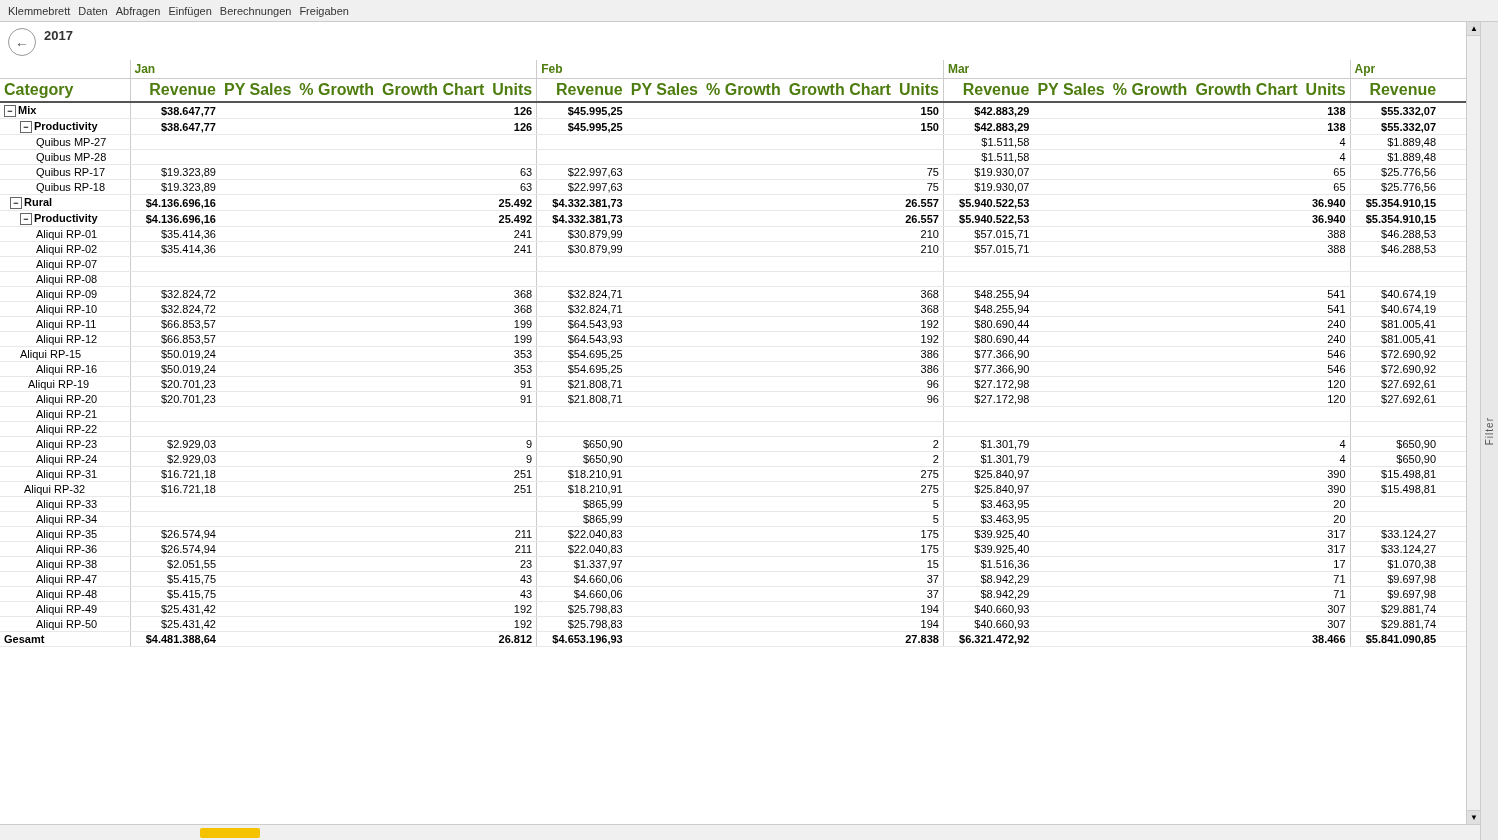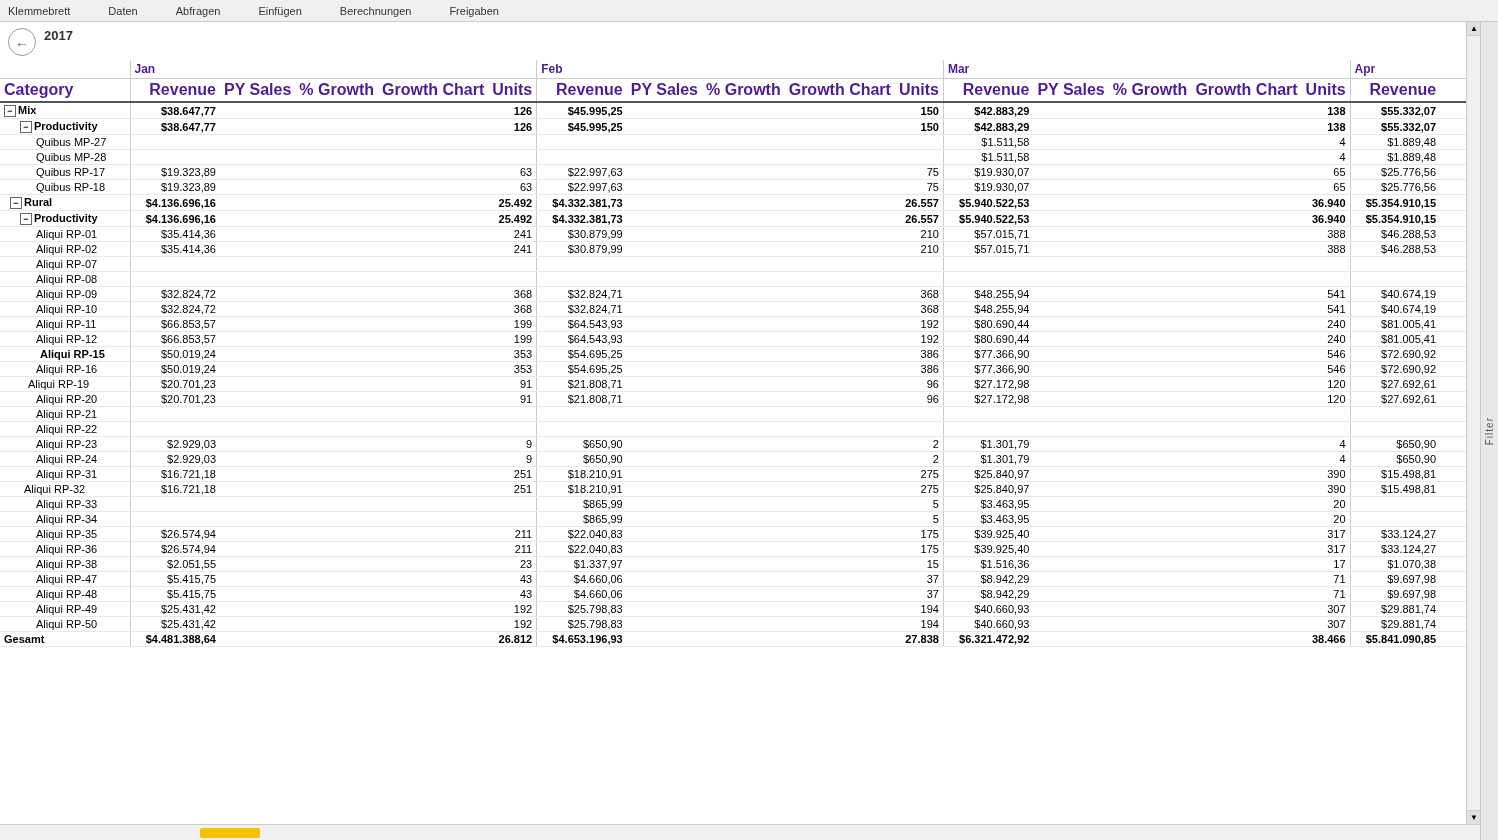--- a/index.html
+++ b/index.html
@@ -6,21 +6,20 @@
     body { font-family: Arial, sans-serif; font-size: 11px; background: #fff; overflow: hidden; width: 1498px; height: 840px; }
     
     
     .menu-bar {
       display: flex;
       align-items: center;
       height: 22px;
       background: #f0f0f0;
       border-bottom: 1px solid #ccc;
       padding: 0 4px;
-      gap: 30px;
     }
     .menu-item {
       font-size: 11px;
       color: #333;
       cursor: pointer;
       padding: 2px 4px;
     }
     
     
     .toolbar-row {
@@ -143,21 +142,21 @@
     table {
       border-collapse: collapse;
       width: max-content;
       min-width: 100%;
     }
     
     th {
       background: #fff;
       font-weight: bold;
       font-size: 11px;
-      color: #4c1d95;
+      color: #4d7c0f;
       padding: 2px 4px;
       text-align: left;
       border-bottom: 2px solid #333;
       white-space: nowrap;
       vertical-align: bottom;
       position: sticky;
       top: 0;
       z-index: 5;
     }
     
@@ -609,21 +608,21 @@
           <td class="right">192</td>
           <td class="right col-sep">$80.690,44</td>
           <td class="right"></td>
           <td class="right"></td>
           <td class="center"></td>
           <td class="right">240</td>
           <td class="right col-sep">$81.005,41</td>
           <td class="right"></td>
         </tr>
         <tr class="row-item">
-          <td style="padding-left: 40px; font-weight: bold;"><span>Aliqui RP-15</span></td>
+          <td style="padding-left: 20px;"><span>Aliqui RP-15</span></td>
           <td class="right col-sep">$50.019,24</td>
           <td class="right"></td>
           <td class="right"></td>
           <td class="center"></td>
           <td class="right">353</td>
           <td class="right col-sep">$54.695,25</td>
           <td class="right"></td>
           <td class="right"></td>
           <td class="center"></td>
           <td class="right">386</td>

